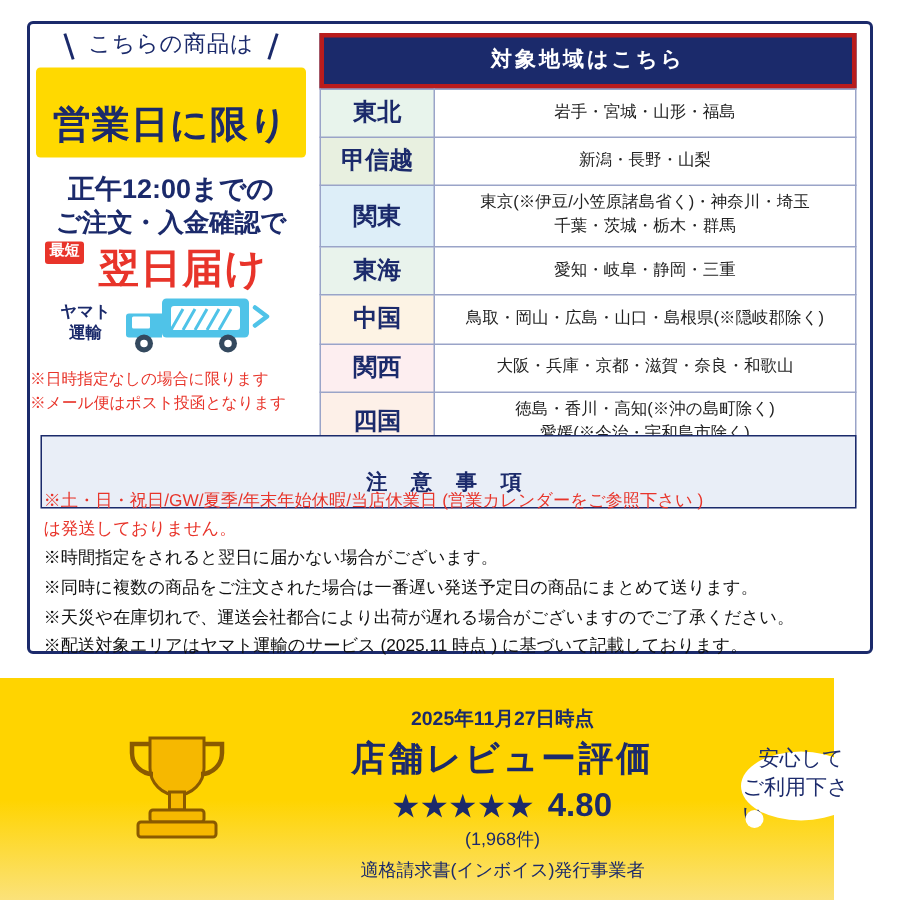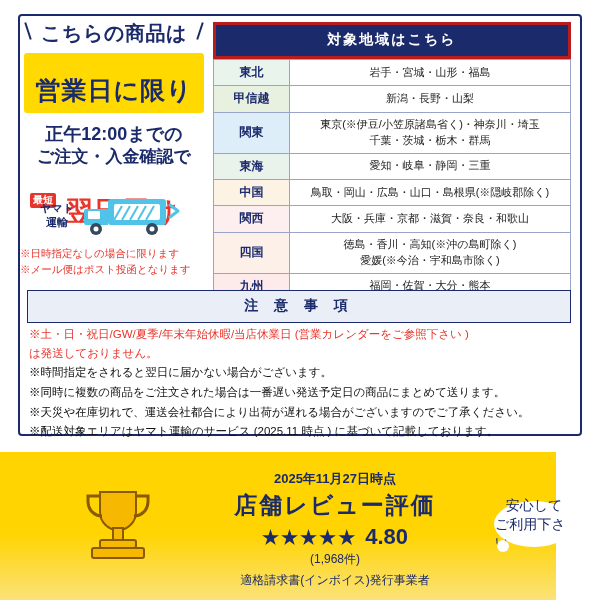--- a/index.html
+++ b/index.html
@@ -32,23 +32,23 @@
   }
 
   
   .promo {
     position: absolute;
     left: 24px; top: 20px;
     width: 180px; height: 255px;
     text-align: center;
   }
   .promo-line1 {
-    font-size: 20px;
-    color: #1b2a6b;
-    font-weight: bold;
+    font-size: 15px;
+    color: #1b2a6b;
+    font-weight: normal;
     letter-spacing: 0.5px;
     position: relative;
     display: inline-block;
     padding: 0 16px;
   }
   .promo-line1::before, .promo-line1::after {
     content: "";
     position: absolute;
     top: 2px;
     width: 2px; height: 18px;
@@ -74,21 +74,21 @@
     color: #1b2a6b;
     line-height: 1.35;
   }
   .promo-line4 {
     font-size: 17px;
     font-weight: bold;
     color: #1b2a6b;
     line-height: 1.35;
   }
   .promo-deliv {
-    margin-top: 24px;
+    margin-top: 0;
     position: relative;
     height: 36px;
   }
   .promo-deliv .tag {
     position: absolute;
     left: 6px; top: 0px;
     background: #e8342a;
     color: #fff;
     font-size: 10px;
     font-weight: bold;
@@ -160,21 +160,21 @@
     color: #222;
     text-align: center;
     vertical-align: middle;
     padding: 4px 2px;
     line-height: 1.45;
   }
   table.areas td.reg {
     width: 76px;
     font-weight: bold;
     color: #1b2a6b;
-    font-size: 12px;
+    font-size: 16px;
   }
   .r0 { background:#e8f4ec; }
   .r1 { background:#e8f0e0; }
   .r2 { background:#ddeef8; }
   .r3 { background:#e6f0fa; }
   .r4 { background:#e9f3ec; }
   .r5 { background:#fdeef0; }
   .r6 { background:#fdf3e4; }
   .r7 { background:#fdf0e8; }
   .r8 { background:#fdeaea; }
@@ -185,21 +185,21 @@
     position: absolute;
     left: 27px; top: 290px;
     width: 544px;
     background: #e9eef7;
     border: 1px solid #1b2a6b;
     text-align: center;
     font-size: 14px;
     font-weight: bold;
     color: #1b2a6b;
     letter-spacing: 6px;
-    padding: 6px 0 7px;
+    padding: 22px 0 7px;
   }
   .caution-list {
     position: absolute;
     left: 29px; top: 325px;
     width: 545px;
     font-size: 11.5px;
     color: #111;
     line-height: 1.62;
   }
   .caution-list .item { margin-bottom: 1px; }

